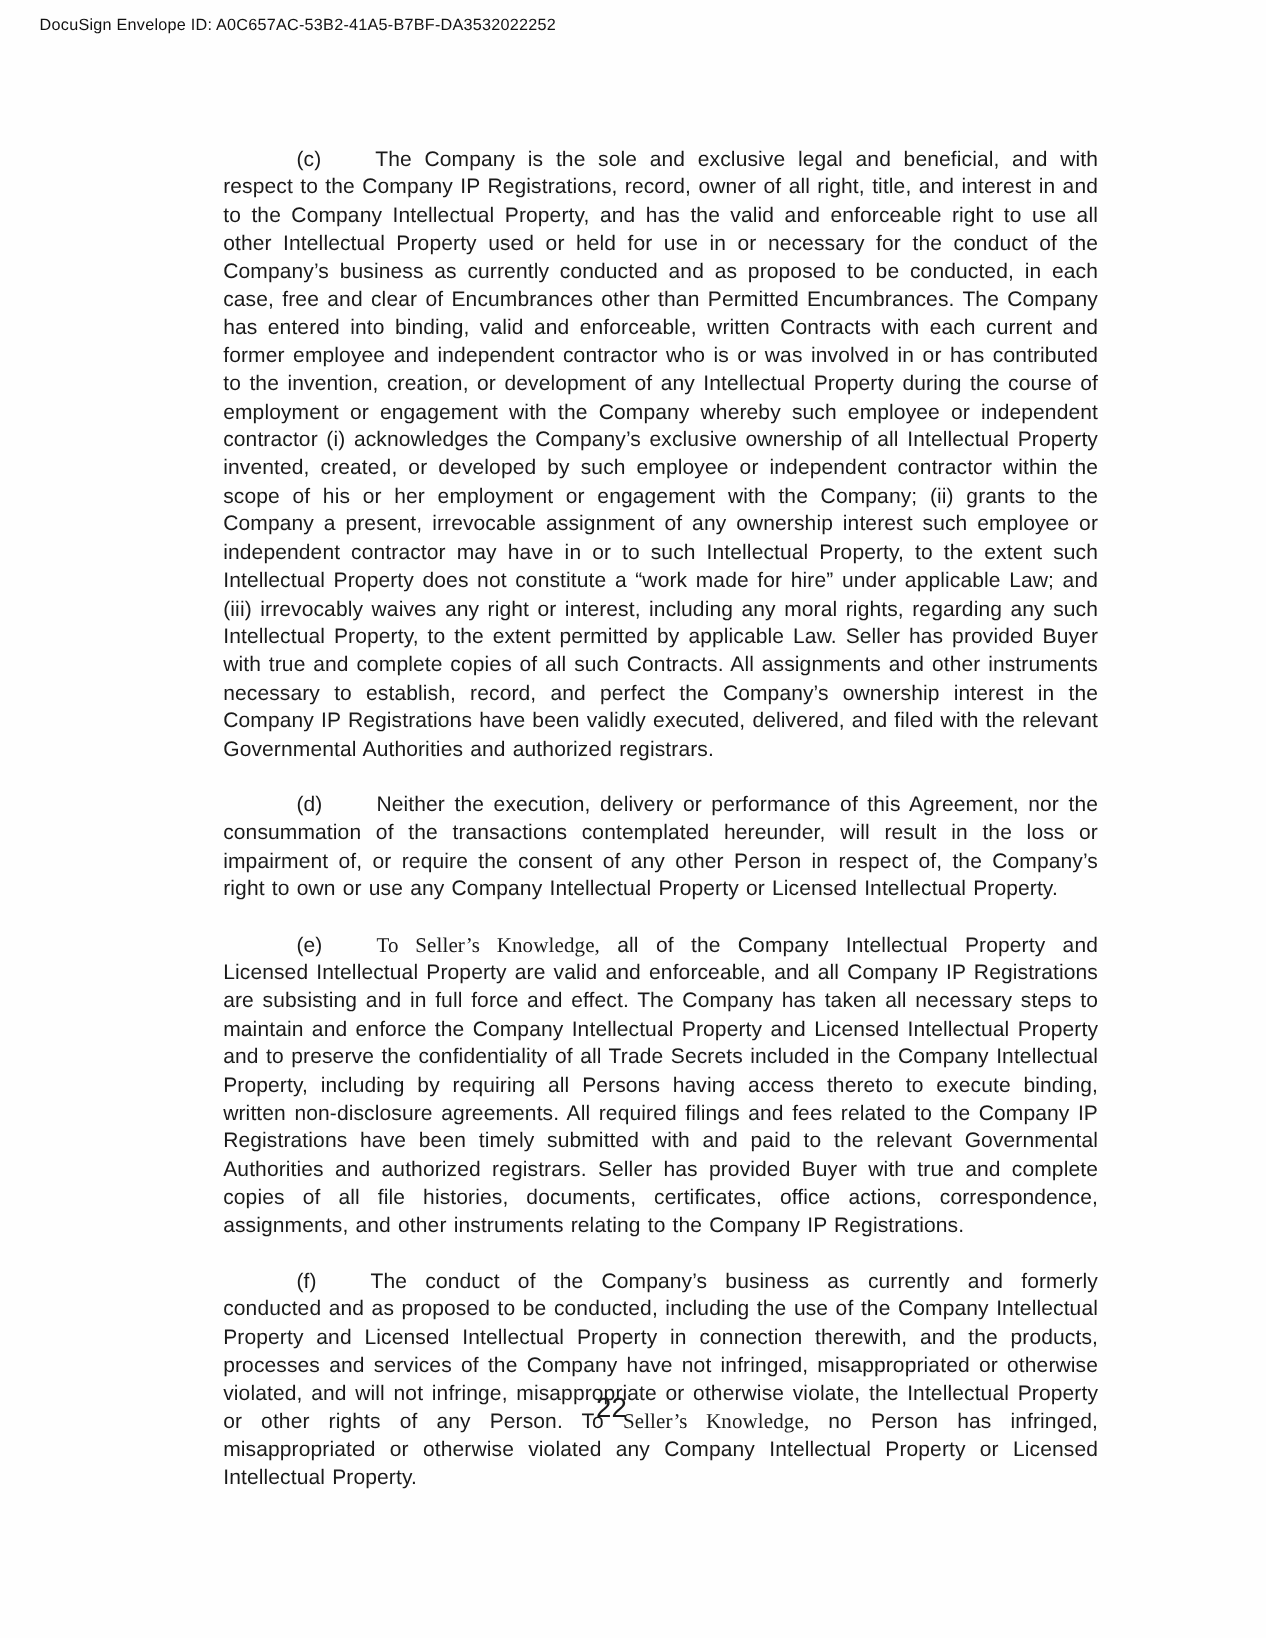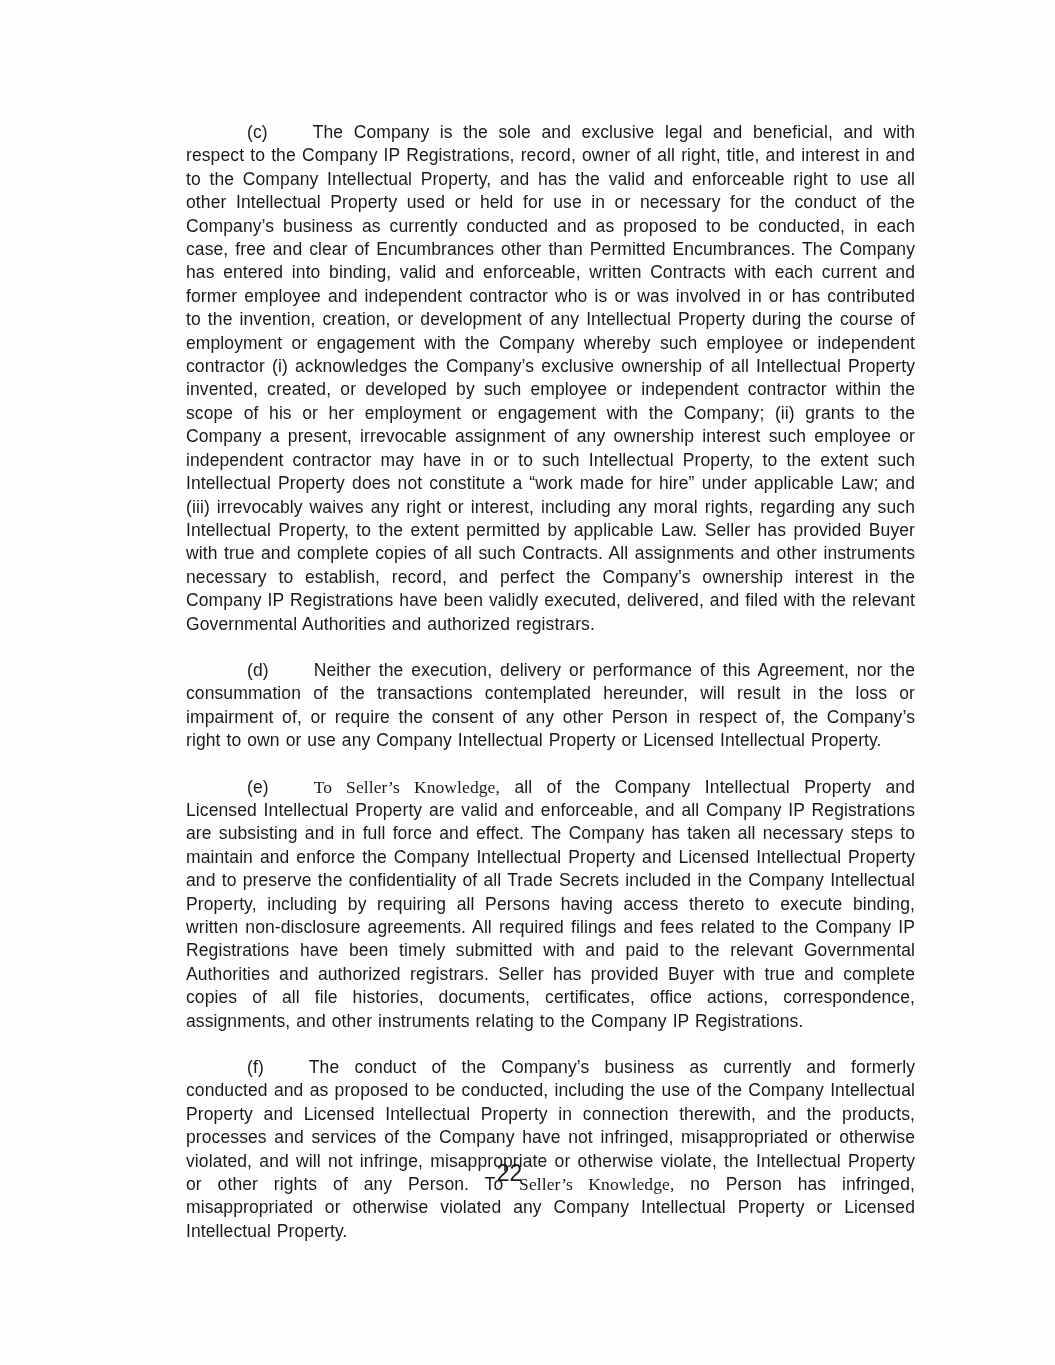--- a/index.html
+++ b/index.html
@@ -55,20 +55,21 @@
     text-align: center;
     font-size: 23px;
     color: #1a1a1a;
   }
 </style>
 </head>
 <body>
 
 <div class="page">
 
+  <div class="docusign-header">DocuSign Envelope ID: A0C657AC-53B2-41A5-B7BF-DA3532022252</div>
 
   <div class="doc-body">
 
     <p><span>(c)</span><span class="ptab"></span><span>The Company is the sole and exclusive legal and beneficial, and with respect to the Company IP Registrations, record, owner of all right, title, and interest in and to the Company Intellectual Property, and has the valid and enforceable right to use all other Intellectual Property used or held for use in or necessary for the conduct of the Company’s business as currently conducted and as proposed to be conducted, in each case, free and clear of Encumbrances other than Permitted Encumbrances. The Company has entered into binding, valid and enforceable, written Contracts with each current and former employee and independent contractor who is or was involved in or has contributed to the invention, creation, or development of any Intellectual Property during the course of employment or engagement with the Company whereby such employee or independent contractor (i) acknowledges the Company’s exclusive ownership of all Intellectual Property invented, created, or developed by such employee or independent contractor within the scope of his or her employment or engagement with the Company; (ii) grants to the Company a present, irrevocable assignment of any ownership interest such employee or independent contractor may have in or to such Intellectual Property, to the extent such Intellectual Property does not constitute a “work made for hire” under applicable Law; and (iii) irrevocably waives any right or interest, including any moral rights, regarding any such Intellectual Property, to the extent permitted by applicable Law. Seller has provided Buyer with true and complete copies of all such Contracts. All assignments and other instruments necessary to establish, record, and perfect the Company’s ownership interest in the Company IP Registrations have been validly executed, delivered, and filed with the relevant Governmental Authorities and authorized registrars.</span></p>
 
     <p><span>(d)</span><span class="ptab"></span><span>Neither the execution, delivery or performance of this Agreement, nor the consummation of the transactions contemplated hereunder, will result in the loss or impairment of, or require the consent of any other Person in respect of, the Company’s right to own or use any Company Intellectual Property or Licensed Intellectual Property.</span></p>
 
     <p><span>(e)</span><span class="ptab"></span><span class="serif">To Seller’s Knowledge,</span><span> all of the Company Intellectual Property and Licensed Intellectual Property are valid and enforceable, and all Company IP Registrations are subsisting and in full force and effect. The Company has taken all necessary steps to maintain and enforce the Company Intellectual Property and Licensed Intellectual Property and to preserve the confidentiality of all Trade Secrets included in the Company Intellectual Property, including by requiring all Persons having access thereto to execute binding, written non-disclosure agreements. All required filings and fees related to the Company IP Registrations have been timely submitted with and paid to the relevant Governmental Authorities and authorized registrars. Seller has provided Buyer with true and complete copies of all file histories, documents, certificates, office actions, correspondence, assignments, and other instruments relating to the Company IP Registrations.</span></p>
 
     <p><span>(f)</span><span class="ptab"></span><span>The conduct of the Company’s business as currently and formerly conducted and as proposed to be conducted, including the use of the Company Intellectual Property and Licensed Intellectual Property in connection therewith, and the products, processes and services of the Company have not infringed, misappropriated or otherwise violated, and will not infringe, misappropriate or otherwise violate, the Intellectual Property or other rights of any Person. To </span><span class="serif">Seller’s Knowledge,</span><span> no Person has infringed, misappropriated or otherwise violated any Company Intellectual Property or Licensed Intellectual Property.</span></p>

